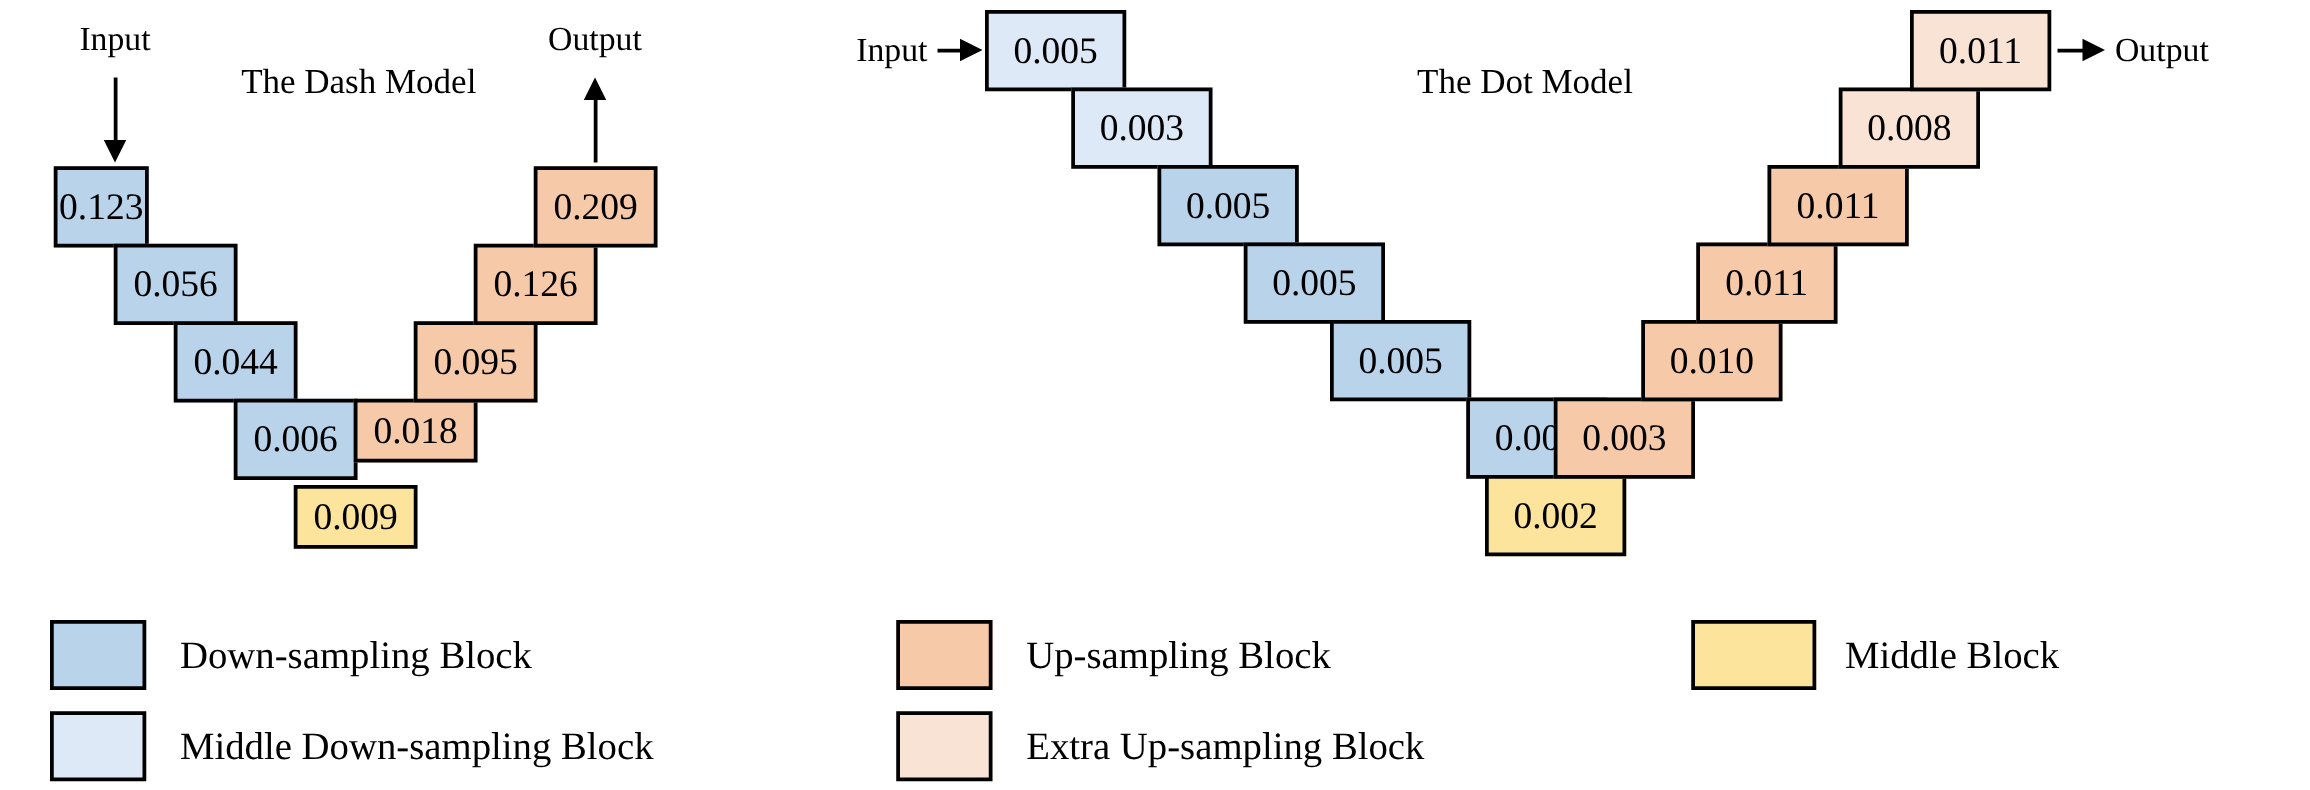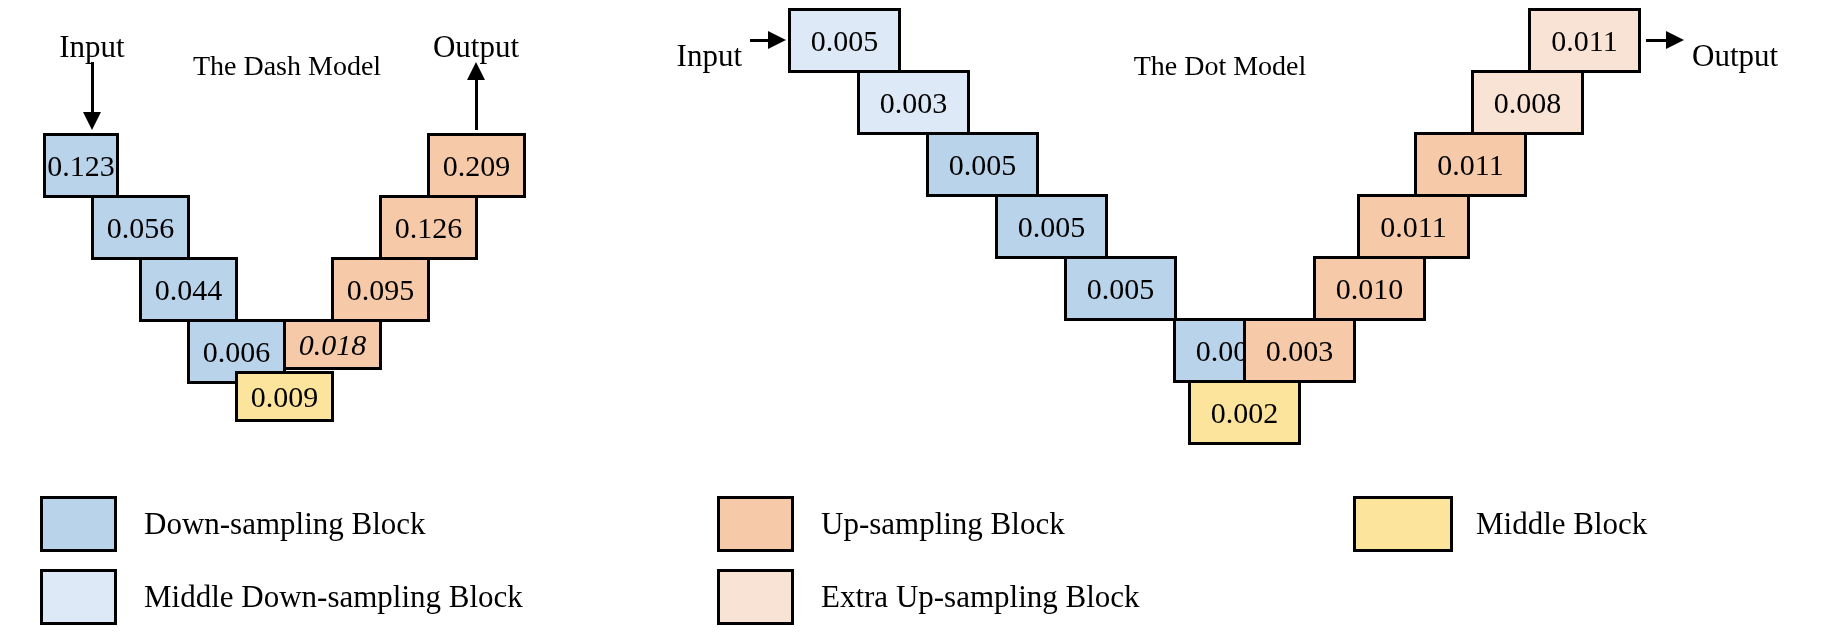--- a/index.html
+++ b/index.html
@@ -12,24 +12,23 @@
     color:#000;
   }
   .model-title{
     position:absolute;
     font-size:28px;
     text-align:center;
     white-space:nowrap;
   }
   .io-label{
     position:absolute;
-    font-size:31px;
+    font-size:27px;
     white-space:nowrap;
     line-height:42px;
-    margin-top:16px;
   }
   .block{
     position:absolute;
     box-sizing:border-box;
     border:3px solid #000;
     display:flex;
     align-items:center;
     justify-content:center;
     font-size:30px;
     line-height:1;
@@ -62,22 +61,22 @@
         </div>
         <div class="io-label" style="left: 396px; top: 10px; width: 160px; text-align: center;">Output</div>
         <div>
           <div class="arrow-line" style="left: 474.5px; top: 76px; width: 3px; height: 54px;"></div>
           <div class="arrow-head" style="left: 467px; top: 62px; border-left: 9px solid transparent; border-right: 9px solid transparent; border-bottom: 18px solid rgb(0, 0, 0);"></div>
         </div>
         <div class="block" style="left: 43px; top: 133px; width: 76px; height: 65px; background: rgb(185, 211, 234); border-color: rgb(0, 0, 0);">0.123</div>
         <div class="block" style="left: 91px; top: 195px; width: 99px; height: 65px; background: rgb(185, 211, 234); border-color: rgb(0, 0, 0);">0.056</div>
         <div class="block" style="left: 139px; top: 257px; width: 99px; height: 65px; background: rgb(185, 211, 234); border-color: rgb(0, 0, 0);">0.044</div>
         <div class="block" style="left: 187px; top: 319px; width: 99px; height: 65px; background: rgb(185, 211, 234); border-color: rgb(0, 0, 0);">0.006</div>
-        <div class="block" style="left: 235px; top: 371px; width: 99px; height: 51px; background: rgb(253, 228, 156); border-color: rgb(0, 0, 0);">0.009</div>
-        <div class="block" style="left: 283px; top: 319px; width: 99px; height: 51px; background: rgb(246, 201, 168); border-color: rgb(0, 0, 0); font-style: italic;">0.018</div>
+        <div class="block" style="left: 235px; top: 388px; width: 99px; height: 51px; background: rgb(253, 228, 156); border-color: rgb(0, 0, 0);">0.009</div>
+        <div class="block" style="left: 283px; top: 319px; width: 99px; height: 51px; background: rgb(246, 201, 168); border-color: rgb(0, 0, 0);">0.018</div>
         <div class="block" style="left: 331px; top: 257px; width: 99px; height: 65px; background: rgb(246, 201, 168); border-color: rgb(0, 0, 0);">0.095</div>
         <div class="block" style="left: 379px; top: 195px; width: 99px; height: 65px; background: rgb(246, 201, 168); border-color: rgb(0, 0, 0);">0.126</div>
         <div class="block" style="left: 427px; top: 133px; width: 99px; height: 65px; background: rgb(246, 201, 168); border-color: rgb(0, 0, 0);">0.209</div>
       </div>
       <div>
         <div class="model-title" style="left: 1020px; top: 50px; width: 400px;">The Dot Model</div>
         <div class="io-label" style="left: 582px; top: 19px; width: 160px; text-align: right;">Input</div>
         <div>
           <div class="arrow-line" style="left: 750px; top: 38.5px; height: 3px; width: 22px;"></div>
           <div class="arrow-head" style="left: 768px; top: 31px; border-top: 9px solid transparent; border-bottom: 9px solid transparent; border-left: 18px solid rgb(0, 0, 0);"></div>

